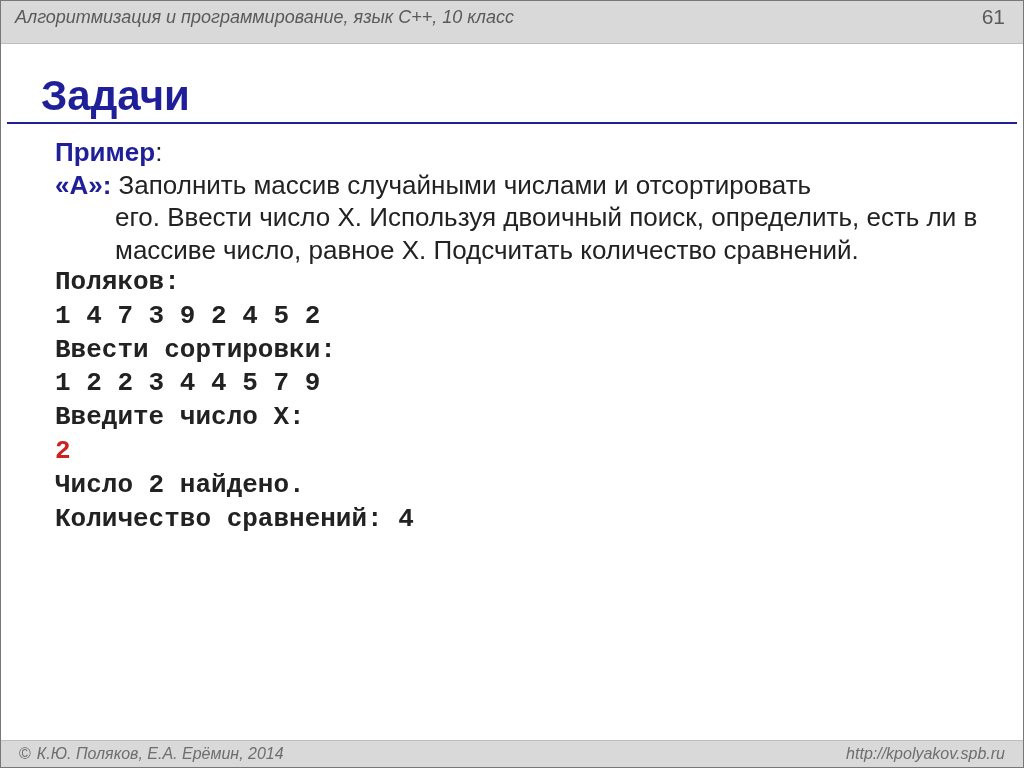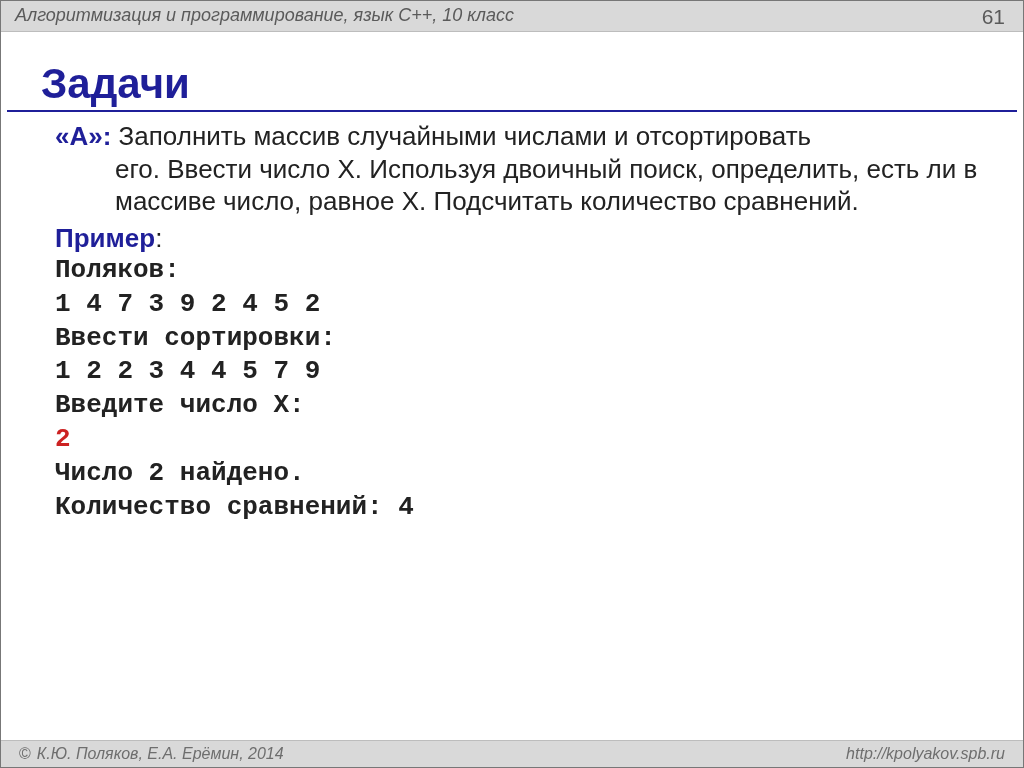--- a/index.html
+++ b/index.html
@@ -9,22 +9,22 @@
     border: 1px solid #777;
     position: relative;
     background: #fff;
     display: flex; flex-direction: column;
   }
   .topbar {
     background: #d9d9d9;
     color: #5a5a5a;
     font-style: italic;
     font-size: 18px;
-    padding: 4px 18px 2px 14px;
-    display: flex; justify-content: space-between; align-items: flex-start;
+    padding: 4px 18px 14px 14px;
+    display: flex; justify-content: space-between; align-items: center;
     border-bottom: 1px solid #bdbdbd;
   }
   .pagenum { font-weight: normal; font-style: normal; font-size: 21px; }
   .title {
     color: #1f1f99;
     font-weight: bold;
     font-size: 42px;
     padding: 28px 0 2px 34px;
     border-bottom: 2px solid #1f1f99;
     margin: 0 6px;
@@ -56,28 +56,28 @@
 <div class="slide">
 
   <div class="topbar">
     <span>Алгоритмизация и программирование, язык C++, 10 класс</span>
     <span class="pagenum">61</span>
   </div>
 
   <div class="title">Задачи</div>
 
   <div class="body">
+    <div style="margin-top:4px;">
+      <span class="example-label">Пример</span><span>:</span>
+    </div>
+
     <div>
       <span class="task-label">«A»:</span>
       <span class="task-first">Заполнить массив случайными числами и отсортировать</span>
       <span class="task-text">его.  Ввести число X. Используя двоичный поиск, определить, есть ли в массиве число, равное X. Подсчитать количество сравнений.</span>
-    </div>
-
-    <div style="margin-top:4px;">
-      <span class="example-label">Пример</span><span>:</span>
     </div>
 
     <div class="mono"><span class="black">Поляков:</span>
 <span class="black">1 4 7 3 9 2 4 5 2</span>
 <span class="black">Ввести сортировки:</span>
 <span class="black">1 2 2 3 4 4 5 7 9</span>
 <span class="black">Введите число X:</span>
 <span class="red">2</span>
 <span class="black">Число 2 найдено.</span>
 <span class="black">Количество сравнений: 4</span></div>

